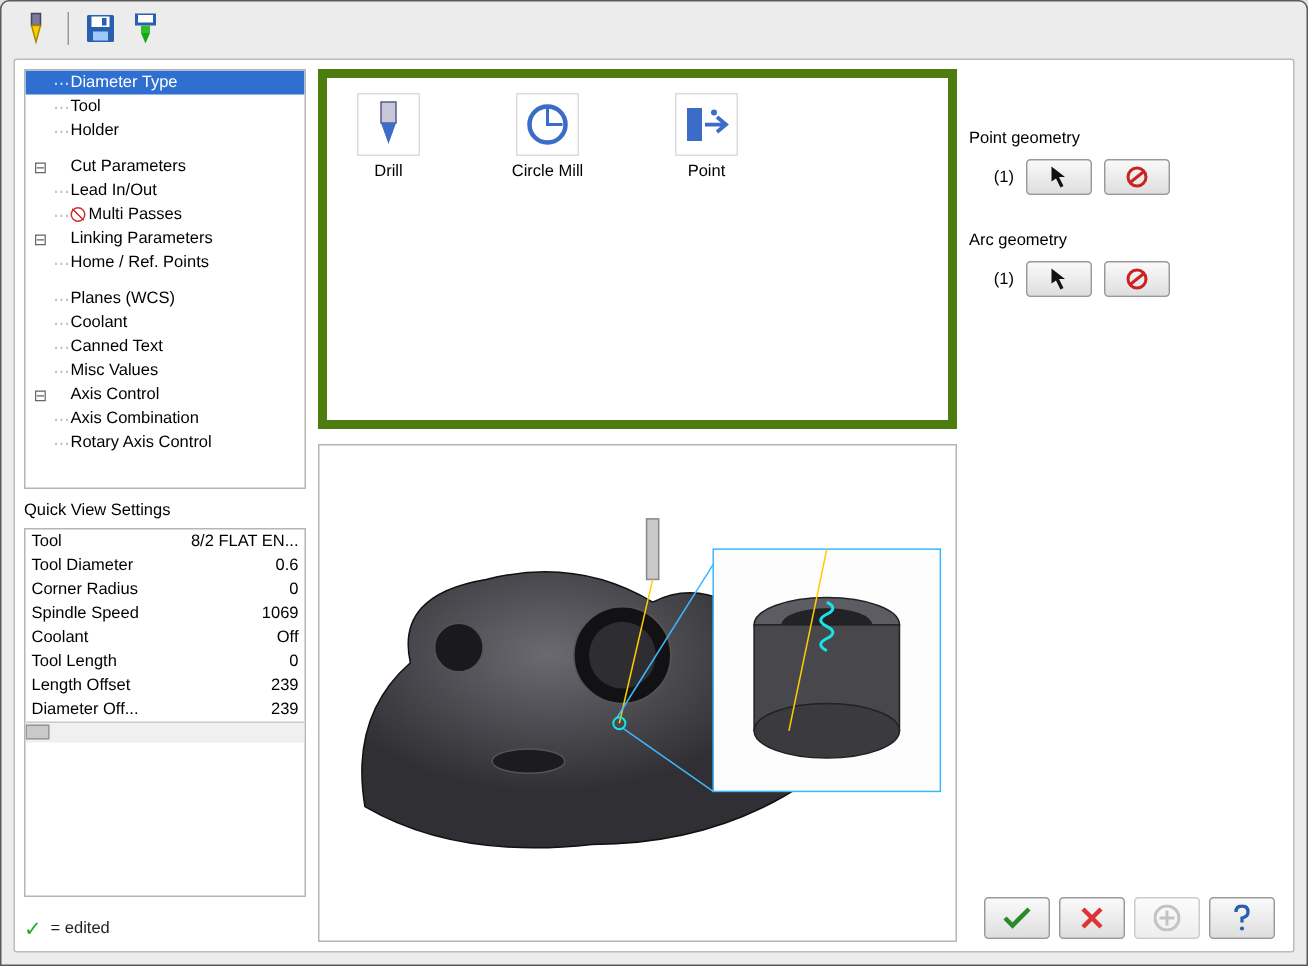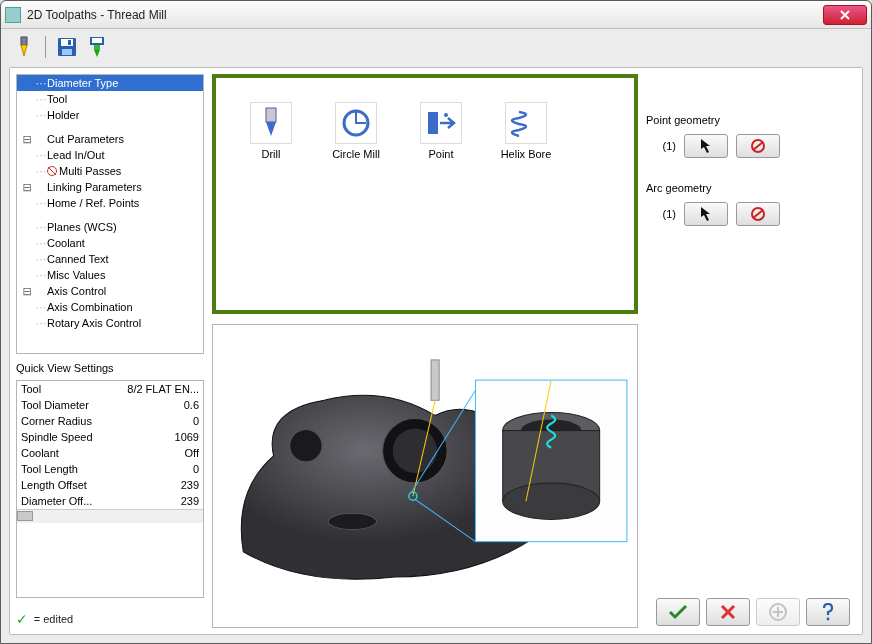--- a/index.html
+++ b/index.html
@@ -64,22 +64,22 @@
     border:1px solid #b5b5b5;background:#fff;flex:1; min-height:150px; overflow-y:scroll;
     font-size:11px;
   }
   .quick-row{display:flex;height:16px;align-items:center;padding:0 4px;}
   .quick-row .lab{flex:1;}
   .legend{font-size:11px; color:#222;margin-top:6px;}
   .legend-row{display:flex;align-items:center;gap:6px;height:18px;}
   .check-green{color:#2a2;font-size:14px;}
   .center-col { flex:1; display:flex; flex-direction:column; gap:10px;}
   .type-box{
-    border:4px solid #4d7c0f;background:#fff;height:240px;padding:24px;
-    display:flex; gap:23px; align-items:flex-start;
+    border:6px solid #4d7c0f;background:#fff;height:240px;padding:10px;
+    display:flex; gap:44px; align-items:flex-start;
   }
   .type-item{display:flex;flex-direction:column;align-items:center;width:62px;}
   .type-icon{width:42px;height:42px;border:1px solid #dcdcdc;background:#fff;display:flex;align-items:center;justify-content:center;margin-bottom:4px;}
   .type-item.sel .type-label{background:#2f6fd1;color:#fff;padding:1px 3px;}
   .type-label{font-size:11px;text-align:center;white-space:nowrap;}
   .preview-box{
     border:1px solid #b5b5b5;background:#fff;flex:1; position:relative; overflow:hidden;
   }
   .right-col{width:210px;padding-top:40px;}
   .geom-group{margin-bottom:24px;}
@@ -99,29 +99,20 @@
   .scroll-track{height:14px;border-top:1px solid #ccc;background:#f0f0f0;position:relative;}
   .scroll-thumb{position:absolute;left:0;top:1px;width:16px;height:10px;background:#c9c9c9;border:1px solid #999;}
   svg{display:block;}
   .preview-svg{width:100%;height:100%;}
 </style>
 </head>
 <body>
 
 <div class="window">
 
-  <div class="titlebar">
-    <div class="app-icon"></div>
-    <div class="title">2D Toolpaths - Thread Mill</div>
-    <div class="close-btn">
-      <svg width="12" height="10" viewBox="0 0 12 10">
-          <path d="M2 1 L10 9 M10 1 L2 9" stroke="#fff" stroke-width="2"></path>
-        </svg>
-    </div>
-  </div>
 
   <div class="toolbar">
     <div class="tb-btn">
       <svg width="18" height="22" viewBox="0 0 18 22">
         <rect x="6" y="1" width="6" height="8" fill="#7a7a9a" stroke="#445"></rect>
         <polygon points="6,9 12,9 9,20" fill="#fc0" stroke="#a80"></polygon>
       </svg>
     </div>
     <div class="tb-sep"></div>
     <div class="tb-btn">
@@ -298,28 +289,20 @@
           <div class="type-item">
             <div class="type-icon">
               <svg width="34" height="34" viewBox="0 0 34 34">
                 <rect x="4" y="6" width="10" height="22" fill="#3a6cc8"></rect>
                 <path d="M16 17 H28 M24 12 L30 17 L24 22" fill="none" stroke="#3a6cc8" stroke-width="2.5"></path>
                 <circle cx="22" cy="9" r="2" fill="#3a6cc8"></circle>
               </svg>
             </div>
             <div class="type-label">Point</div>
           </div>
-          <div class="type-item">
-            <div class="type-icon">
-              <svg width="34" height="34" viewBox="0 0 34 34">
-                <path d="M10 6 q14 2 0 6 q-14 2 0 6 q14 2 0 6 q-14 2 0 6" fill="none" stroke="#3a6cc8" stroke-width="2.5"></path>
-              </svg>
-            </div>
-            <div class="type-label">Helix Bore</div>
-          </div>
         </div>
       <div class="preview-box">
         <svg class="preview-svg" viewBox="0 0 420 230">
           <defs>
             <radialGradient id="partGrad" cx="40%" cy="30%">
               <stop offset="0%" stop-color="#6a6a70"></stop>
               <stop offset="100%" stop-color="#2f2f34"></stop>
             </radialGradient>
           </defs>
 

